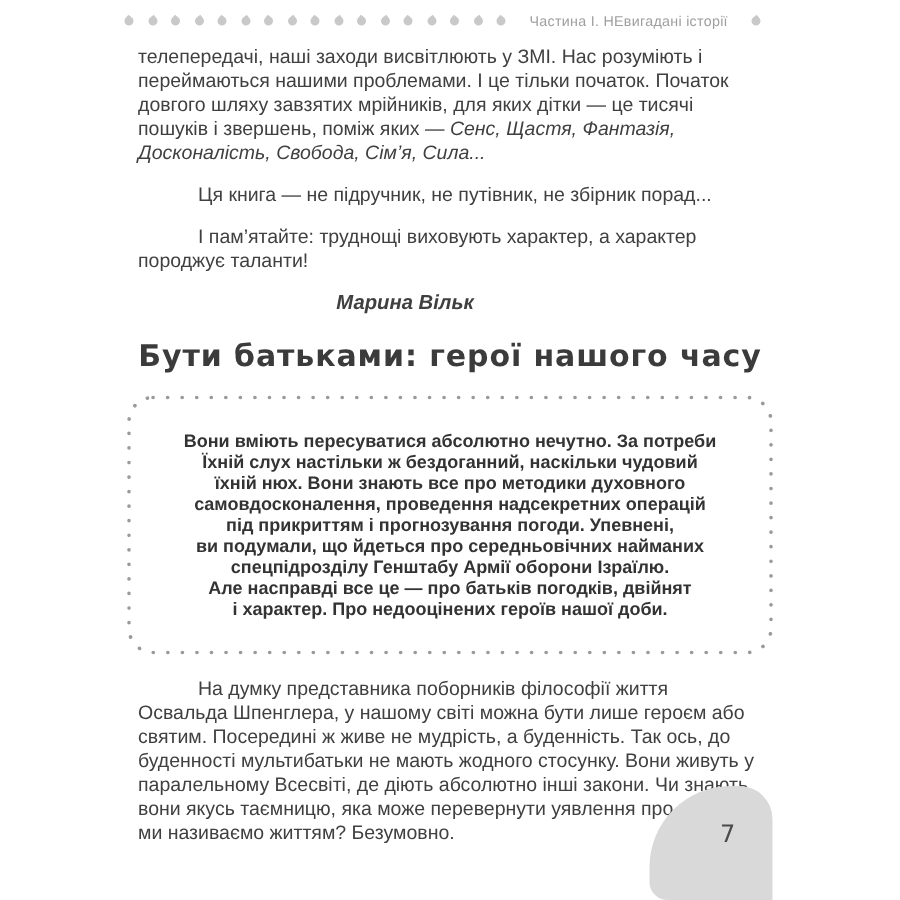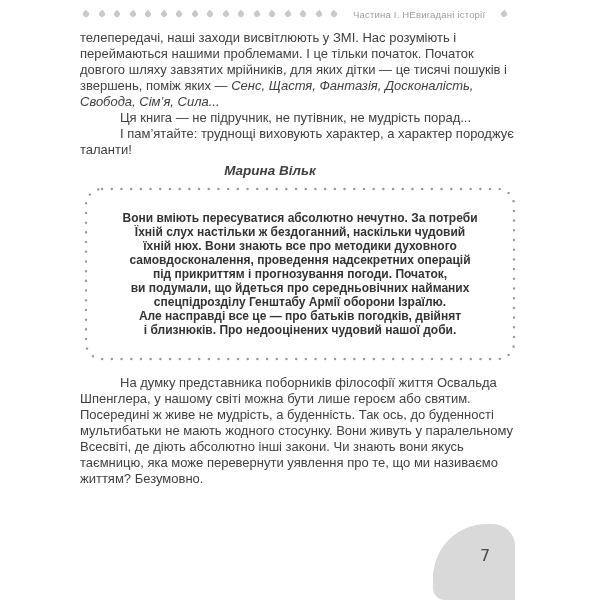--- a/index.html
+++ b/index.html
@@ -16,21 +16,21 @@
     width:6px; height:6px; display:inline-block;
     background:var(--droplet,#c9c9c9);
     border-radius:0 50% 50% 50%;
   }
   .lean-l { transform:rotate(40deg); }
   .lean-r { transform:rotate(52deg); }
   .header-title { margin-left:16px; font-size:9.5px; color:var(--muted,#9e9e9e); letter-spacing:.2px; white-space:nowrap; }
   .drop.single { margin-left:16px; }
 
   
-  p { margin:0; font-size:13px; line-height:16px; color:var(--text,#404040); }
+  p { margin:12px; font-size:13px; line-height:16px; color:var(--text,#404040); }
   .first-par { margin-top:10px; }
   .indent { text-indent:40px; }
   .it { font-style:italic; }
   .signature { text-align:center; padding-right:60px; font-weight:bold; font-style:italic; margin-top:5px; font-size:13.5px; }
 
   
   .chapter-title {
     margin-top:15px; text-align:center;
     font-family:"DejaVu Sans", sans-serif;
     font-size:20px; letter-spacing:.6px; color:#3b3b3b;
@@ -87,39 +87,40 @@
           <span class="drop lean-l"></span>
           <span class="drop lean-r"></span>
           <span class="drop lean-l"></span>
         </span>
       <span class="header-title">Частина І. НЕвигадані історії</span>
       <span class="drop lean-r single"></span>
     </div>
 
     <p class="first-par"><span>телепередачі, наші заходи висвітлюють у ЗМІ. Нас розуміють і переймаються нашими проблемами. І це тільки початок. Початок довгого шляху завзятих мрійників, для яких дітки — це тисячі пошуків і звершень, поміж яких — </span><span class="it">Сенс, Щастя, Фантазія, Досконалість, Свобода, Сім’я, Сила...</span></p>
 
-    <p class="indent">Ця книга — не підручник, не путівник, не мудрість порад...</p>
+    <p class="indent">Ця книга — не підручник, не путівник, не збірник порад...</p>
     <p class="indent">І пам’ятайте: труднощі виховують характер, а характер породжує таланти!</p>
 
     <p class="signature">Марина Вільк</p>
 
+    <h1 class="chapter-title">Бути батьками: герої нашого часу</h1>
 
     <div class="callout">
       <svg width="434" height="176">
         <rect x="3" y="3" width="428" height="170" rx="16" fill="none" stroke="#9a9a9a" stroke-width="2.4" stroke-dasharray="0.1 9.6" stroke-linecap="round"></rect>
       </svg>
     <div class="callout-line">Вони вміють пересуватися абсолютно нечутно. За потреби</div>
         <div class="callout-line">Їхній слух настільки ж бездоганний, наскільки чудовий</div>
         <div class="callout-line">їхній нюх. Вони знають все про методики духовного</div>
         <div class="callout-line">самовдосконалення, проведення надсекретних операцій</div>
-        <div class="callout-line">під прикриттям і прогнозування погоди. Початок,</div>
+        <div class="callout-line">під прикриттям і прогнозування погоди. Упевнені,</div>
         <div class="callout-line">ви подумали, що йдеться про середньовічних найманих</div>
         <div class="callout-line">спецпідрозділу Генштабу Армії оборони Ізраїлю.</div>
         <div class="callout-line">Але насправді все це — про батьків погодків, двійнят</div>
-        <div class="callout-line">і близнюків. Про недооцінених чудовий нашої доби.</div>
+        <div class="callout-line">і характер. Про недооцінених героїв нашої доби.</div>
       </div>
 
     <p class="indent body-par">На думку представника поборників філософії життя Освальда Шпенглера, у нашому світі можна бути лише героєм або святим. Посередині ж живе не мудрість, а буденність. Так ось, до буденності мультибатьки не мають жодного стосунку. Вони живуть у паралельному Всесвіті, де діють абсолютно інші закони. Чи знають вони якусь таємницю, яка може перевернути уявлення про те, що ми називаємо життям? Безумовно.</p>
   </div>
 
   <div class="page-tab">
     <span class="page-num">7</span>
   </div>
 </div>
 

